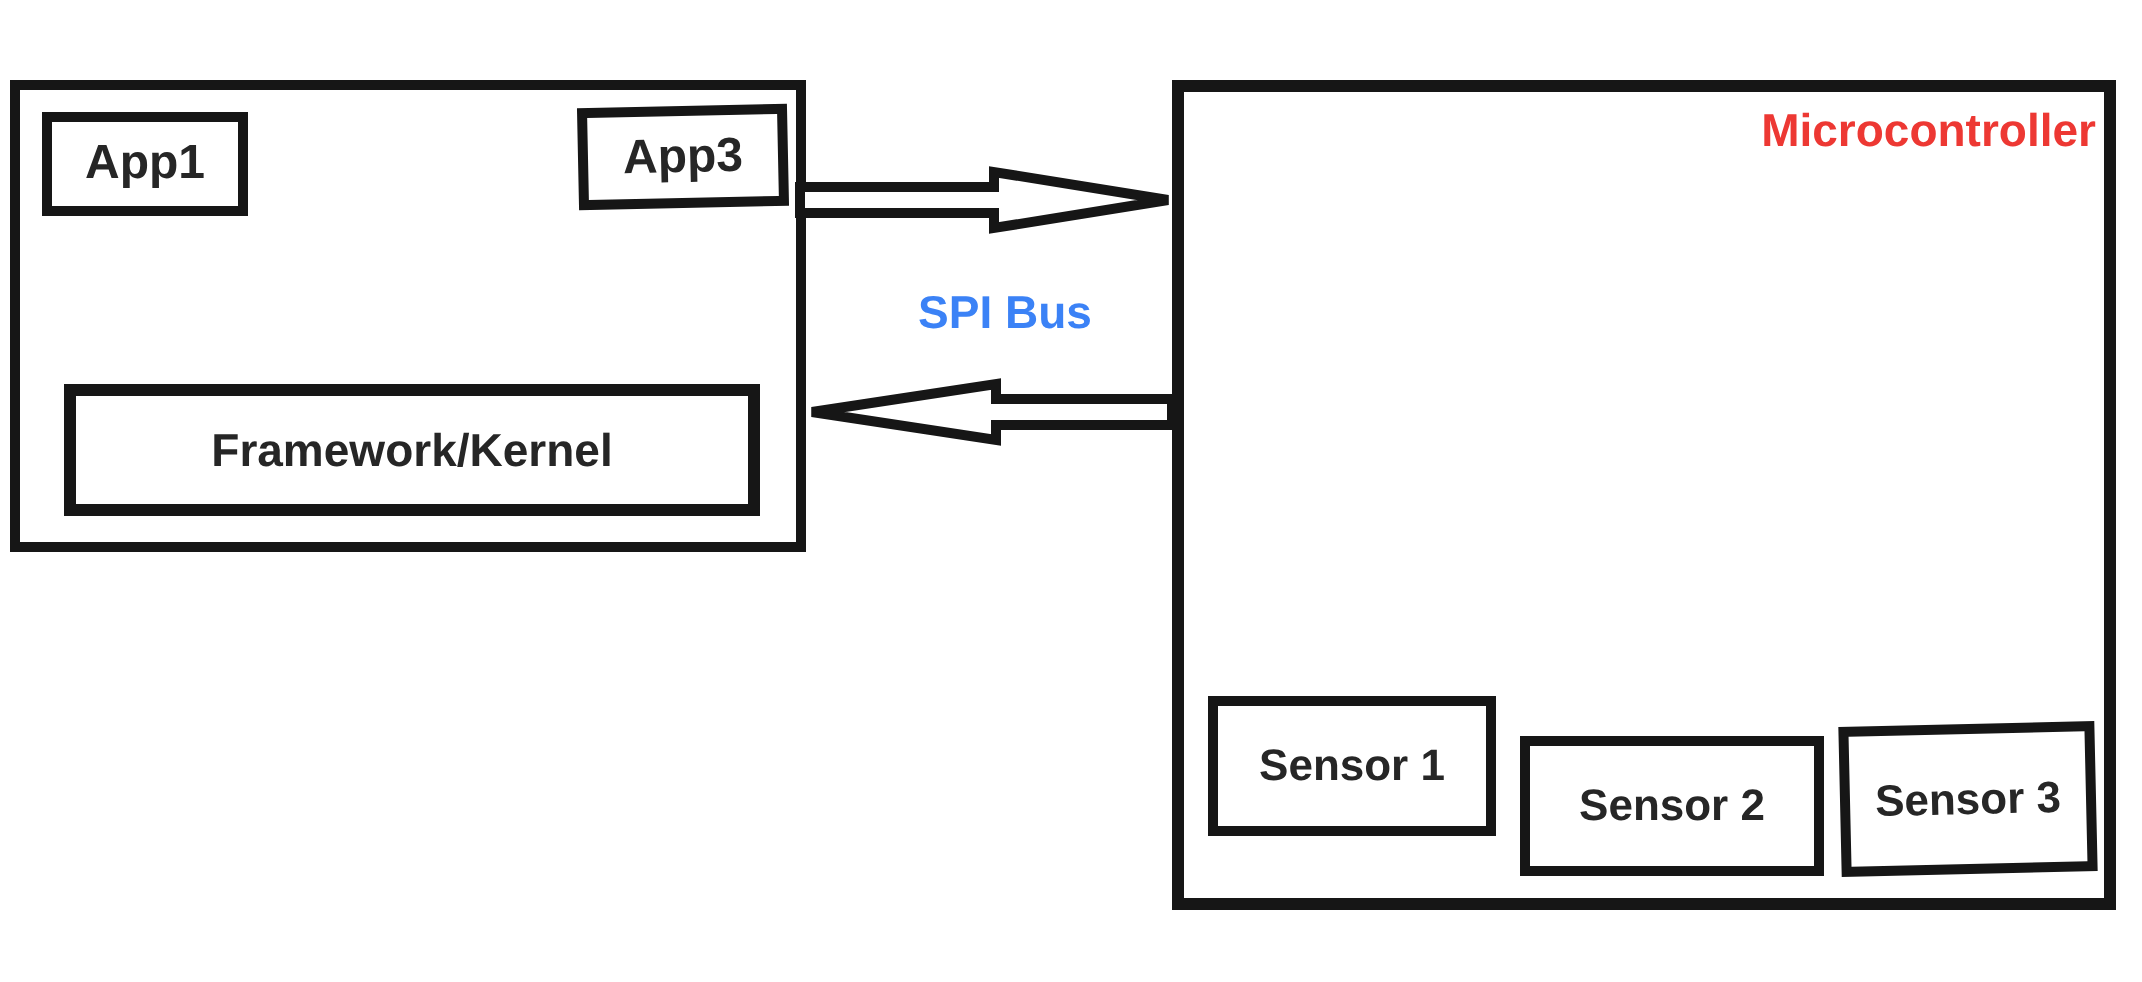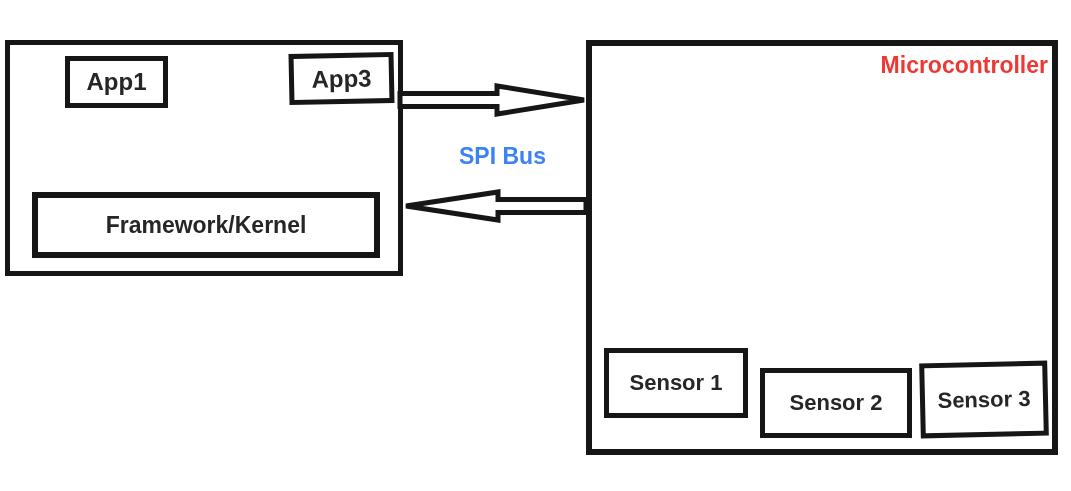--- a/index.html
+++ b/index.html
@@ -24,21 +24,21 @@
   .inner-box {
     display: flex;
     align-items: center;
     justify-content: center;
     font-weight: bold;
     color: #262626;
   }
   
   .soc-box            { left: 5px;   top: 40px;  width: 398px; height: 236px; }
   .app-box            { font-size: 24px; }
-  .app-box.app-1      { left: 21px;  top: 56px;  width: 103px; height: 52px; margin-left: 44px; }
+  .app-box.app-1      { left: 21px;  top: 56px;  width: 103px; height: 52px; }
   .app-box.app-2      { left: 154px; top: 57px;  width: 104px; height: 51px; }
   .app-box.app-3      { left: 289px; top: 53px;  width: 105px; height: 51px; transform: rotate(-1.2deg); }
   .soc-label {
     position: absolute;
     left: 5px; top: 142px; width: 398px;
     text-align: center;
     font-size: 27px;
     font-weight: bold;
   }
   .framework-box      { left: 32px;  top: 192px; width: 348px; height: 66px; border-width: 6px; font-size: 23px; text-align: center; }

